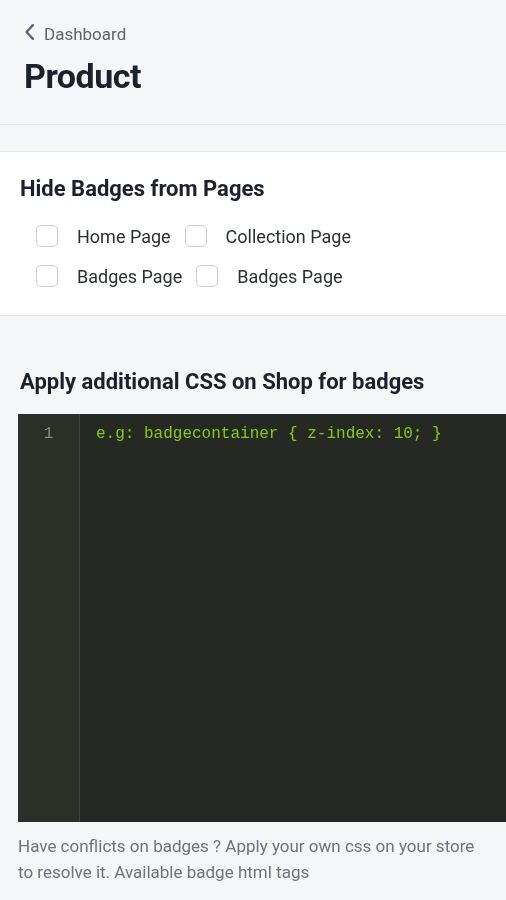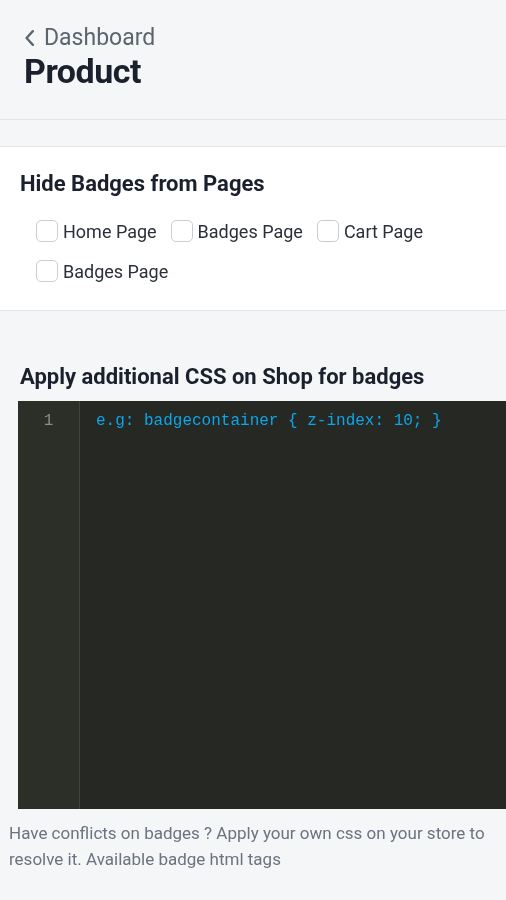--- a/index.html
+++ b/index.html
@@ -16,25 +16,25 @@
       overflow: hidden;
     }
     
     .header {
       padding: 24px 24px 28px 24px;
       border-bottom: 1px solid #e3e5e8;
     }
     
     .breadcrumb-link {
       display: inline-flex;
-      align-items: center;
       color: #5c6470;
-      font-size: 23px;
+      font-size: 17px;
       text-decoration: none;
       cursor: pointer;
+      margin-bottom: 12px;
     }
     
     .breadcrumb-link svg {
       width: 12px;
       height: 16px;
       margin-right: 8px;
     }
     
     .page-title {
       font-size: 34px;
@@ -61,21 +61,21 @@
     .checkbox-group {
       display: flex;
       flex-wrap: wrap;
       gap: 18px 14px;
       padding-left: 16px;
     }
     
     .checkbox-item {
       display: flex;
       align-items: center;
-      gap: 5px;
+      gap: 19px;
     }
     
     .checkbox {
       width: 22px;
       height: 22px;
       border: 1.5px solid #c9cdd4;
       border-radius: 5px;
       background: #ffffff;
       cursor: pointer;
       flex-shrink: 0;
@@ -89,21 +89,21 @@
     
     .section-css {
       margin-top: 29px;
       padding: 24px 0 0 0;
       background: transparent;
     }
     
     .section-css .section-title {
       padding-left: 20px;
       padding-right: 20px;
-      margin-bottom: 12px;
+      margin-bottom: 20px;
     }
     
     .code-editor {
       width: calc(100% - 18px);
       height: 408px;
       background: #262823;
       margin-left: 18px;
       display: flex;
       font-family: "SFMono-Regular", Consolas, "Liberation Mono", Menlo, monospace;
       font-size: 16px;
@@ -118,30 +118,30 @@
       border-right: 1px solid #40423c;
     }
     
     .line-number {
       line-height: 24px;
     }
     
     .code-area {
       flex: 1;
       padding: 8px 16px;
-      color: #0ea5e9;
+      color: #84cc16;
       background: #262823;
     }
     
     .code-placeholder {
       line-height: 24px;
     }
     
     .help-text {
-      padding: 12px 20px 0 9px;
+      padding: 12px 20px 0 18px;
       font-size: 17px;
       line-height: 1.5;
       color: #6b7380;
     }
   </style>
 </head>
 <body>
 
 <div class="header">
   <a class="breadcrumb-link">
@@ -155,30 +155,30 @@
 
 <div class="section">
   <h2 class="section-title">Hide Badges from Pages</h2>
   <div class="checkbox-group">
 
     <div class="checkbox-item">
       <div class="checkbox"></div>
       <span class="checkbox-label">Home Page</span>
     </div>
 
+    <div class="checkbox-item">
+      <div class="checkbox"></div>
+      <span class="checkbox-label">Collection Page</span>
+    </div>
 
     <div class="checkbox-item">
       <div class="checkbox"></div>
       <span class="checkbox-label">Badges Page</span>
     </div>
 
-    <div class="checkbox-item">
-      <div class="checkbox"></div>
-      <span class="checkbox-label">Cart Page</span>
-    </div>
 
     <div class="checkbox-item">
       <div class="checkbox"></div>
       <span class="checkbox-label">Badges Page</span>
     </div>
 
   </div>
 </div>
 
 <div class="section-css">

